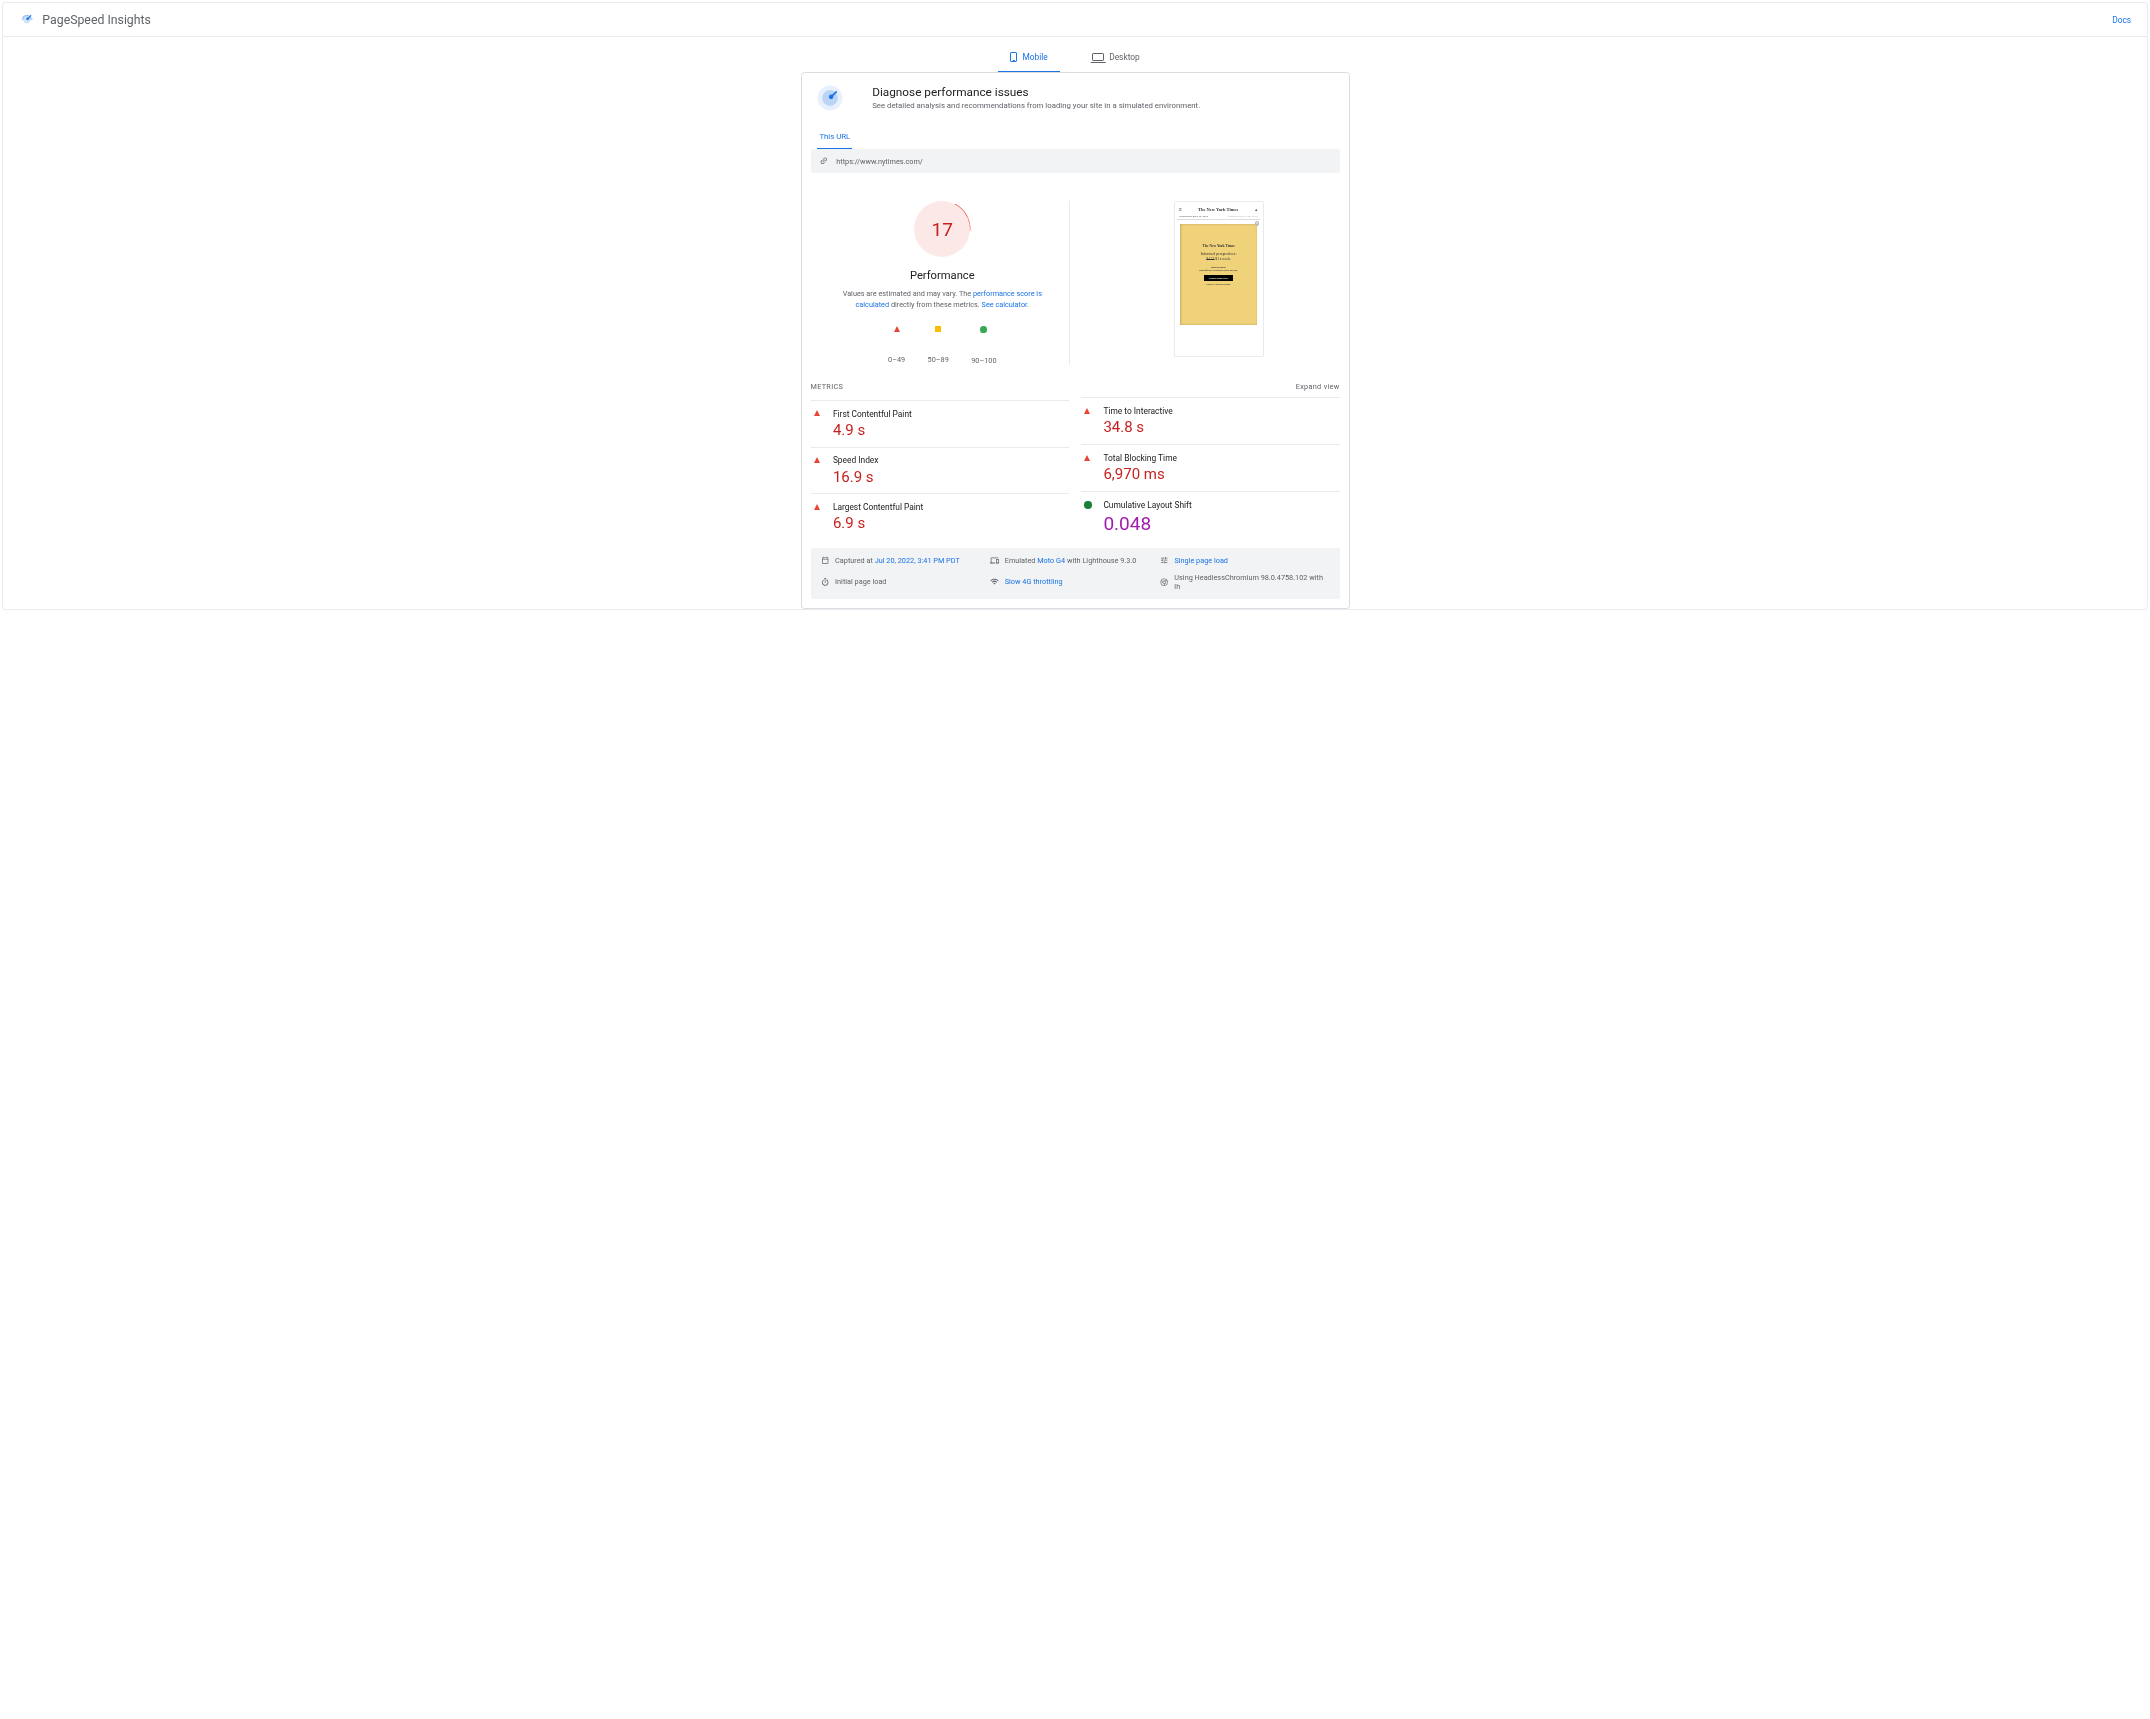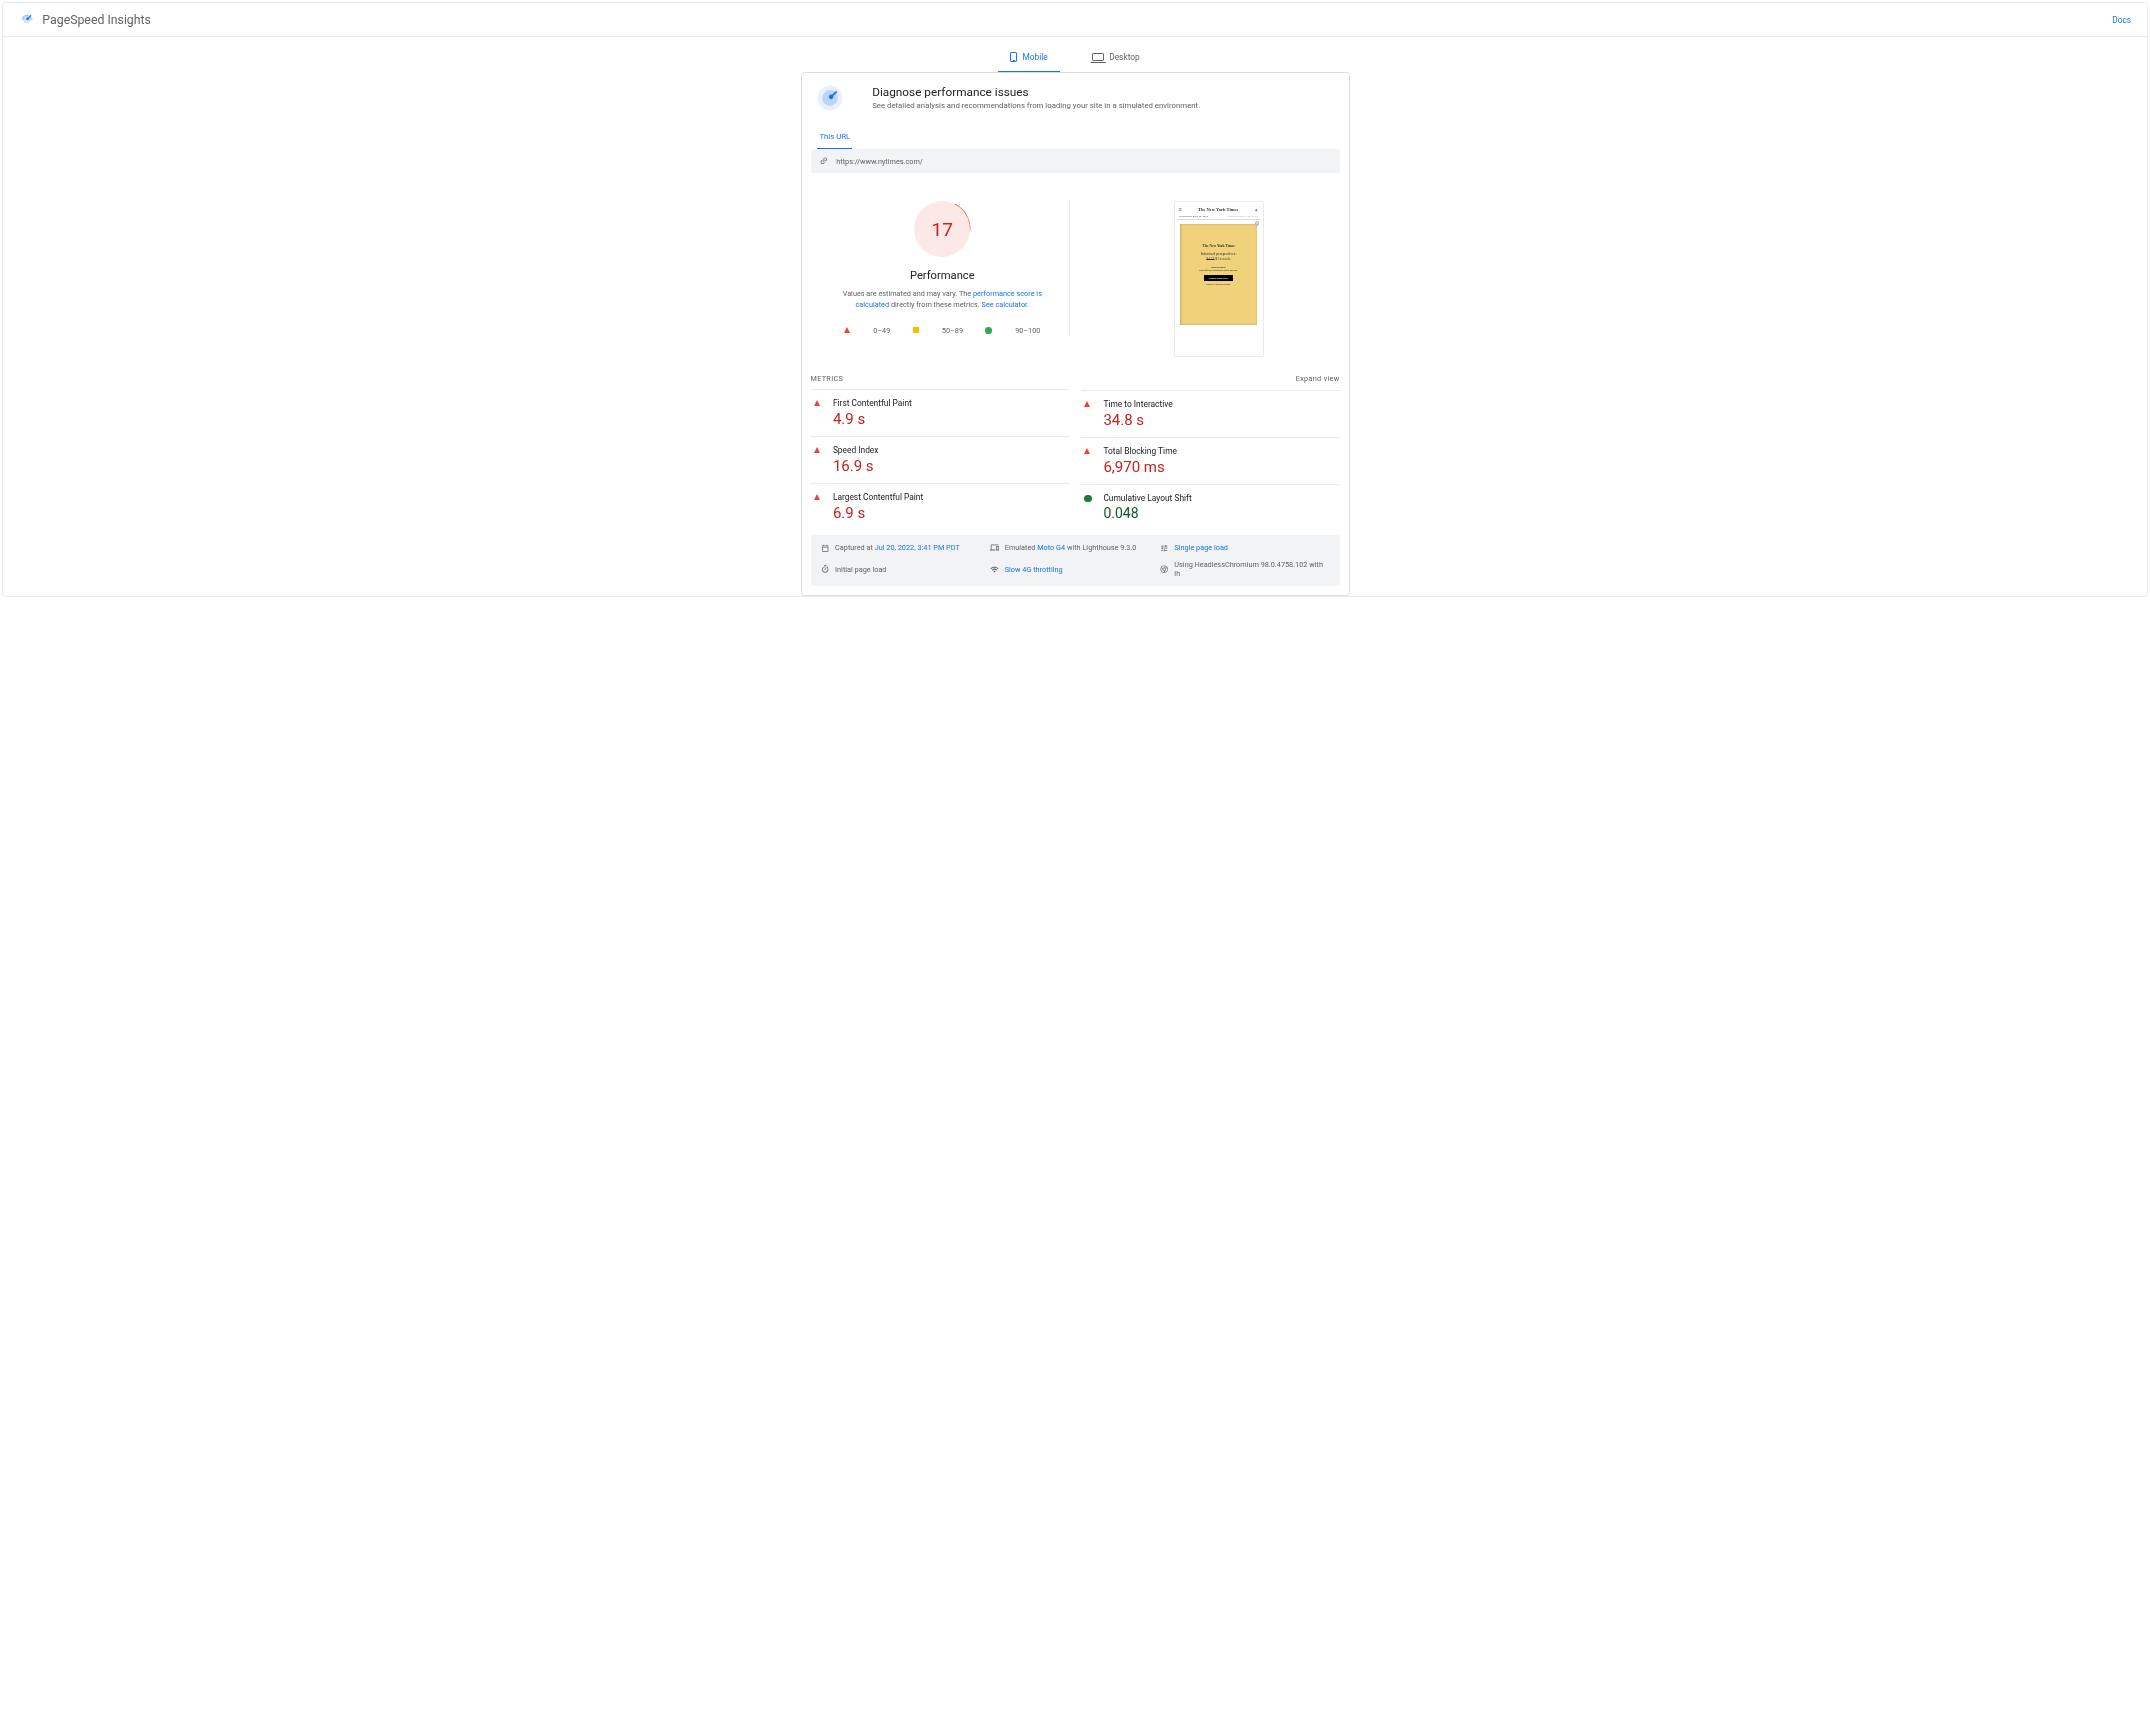--- a/index.html
+++ b/index.html
@@ -129,21 +129,21 @@
     position:relative;
   }
   .gauge-arc {
     position:absolute; top:-1.1px; left:-1.1px; width:58px; height:58px;
   }
   .gauge-num { font-size: 19px; color:#c5221f; }
   .perf-label { font-size:11.2px; margin-top:11.2px; color:#202124; }
   .perf-desc { font-size:7.3px; color:#5f6368; text-align:center; margin-top:7.8px; line-height:1.5; }
   .perf-desc a { color:#1a73e8; text-decoration:none; cursor:pointer; }
   .legend-row { display:flex; gap:22.4px; margin-top:14.6px; font-size:7.3px; color:#5f6368; align-items:center; }
-  .legend-item { display:flex; gap:23px; align-items:center; }
+  .legend-item { display:flex; gap:23px; align-items:center;flex-direction:column; }
   .tri-red { width:0; height:0; border-left:3.9px solid transparent; border-right:3.9px solid transparent; border-bottom:6.7px solid #ea4335; }
   .sq-orange { width:6.2px; height:6.2px; background:#fbbc04; }
   .circ-green { width:6.7px; height:6.7px; background:#34a853; border-radius:50%; }
   .score-right {
     flex:1;
     display:flex; justify-content:center;
     padding-left: 28px;
   }
   
   .thumb {
@@ -201,21 +201,21 @@
   .metrics-col { flex:1; }
   .metric-row {
     display:flex; align-items:flex-start; gap:10px;
     border-top: 0.6px solid #e8eaed;
     padding: 7.8px 3.4px 7.8px 3.4px;
   }
   .metric-indicator { flex: 0 0 9px; padding-top:1.7px; }
   .metric-body { flex:1; }
   .metric-name { font-size:8.4px; color:#202124; }
   .metric-val-red { font-size:15px; color:#c5221f; margin-top:2.2px; }
-  .metric-val-green { font-size:14px; color:#14532d; margin-top:2.2px; }
+  .metric-val-green { font-size:19px; color:#a21caf; margin-top:2.2px; }
   .tri-sm { width:0; height:0; border-left:3.6px solid transparent; border-right:3.6px solid transparent; border-bottom:6.2px solid #ea4335; }
   .circ-sm { width:7.3px; height:7.3px; background:#188038; border-radius:50%; }
   
   .info-bar {
     margin: 5.6px 9px 9px 9px;
     background:#f1f3f4;
     border-radius:2.2px;
     padding: 7.8px 10px;
     display:grid;
     grid-template-columns: 1fr 1fr 1fr;

